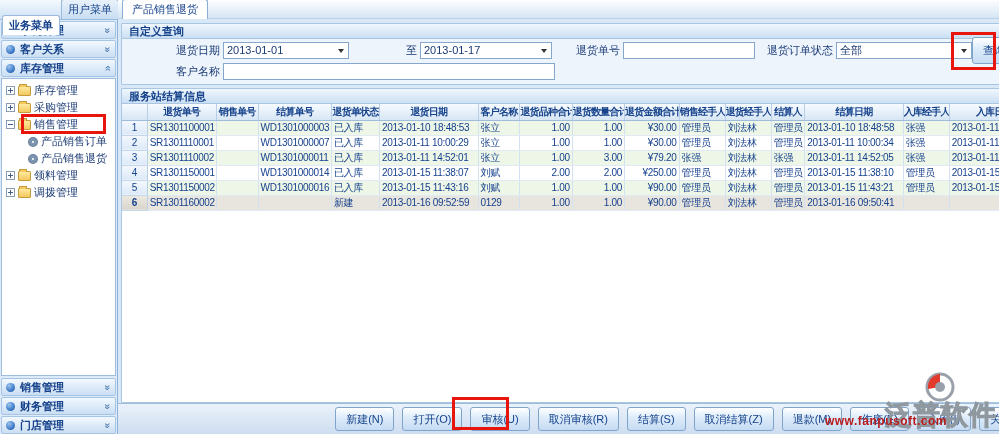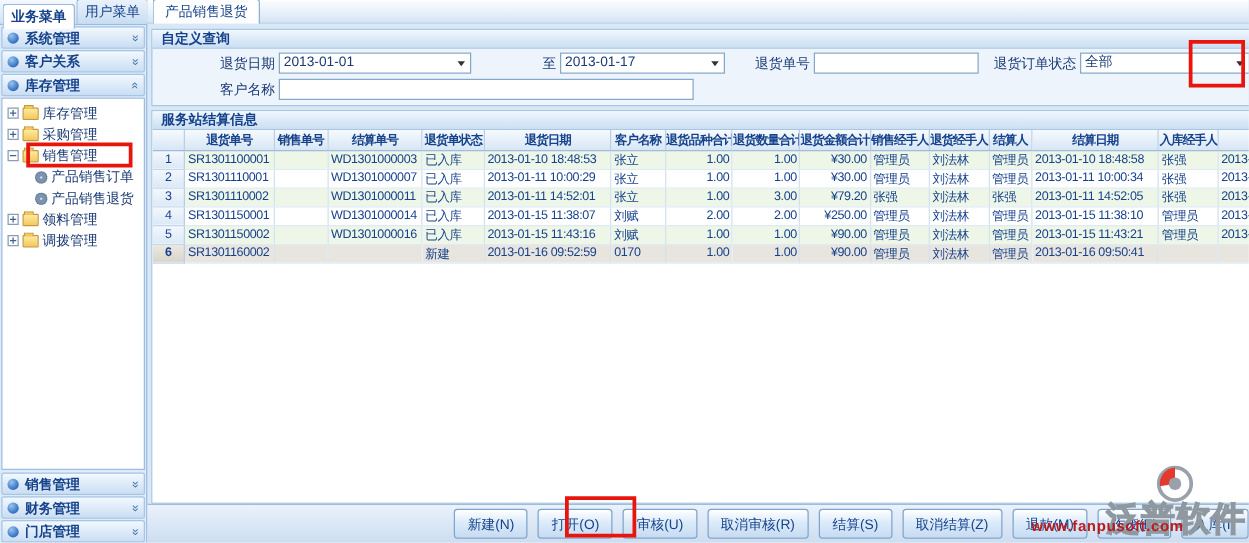--- a/index.html
+++ b/index.html
@@ -9,21 +9,21 @@
   #app { position:relative; width:999px; height:434px; display:flex; }
 
   
   #sidebar { width:118px; height:434px; display:flex; flex-direction:column;
     background:#dceafa; border-right:1px solid #8db2d9; }
   #side-tabs { height:20px; display:flex; align-items:flex-end;
     background:linear-gradient(#f4f9fe,#cfe2f4); border-bottom:1px solid #9ab9dc; padding-left:2px; }
   .side-tab { padding:2px 6px 2px; border:1px solid #9ab9dc; border-bottom:none;
     border-radius:3px 3px 0 0; margin-right:1px; background:linear-gradient(#e9f2fb,#c9ddf1);
     color:#15428b; white-space:nowrap; cursor:default; }
-  .side-tab.active { background:#fff; font-weight:bold; position:relative; top:4px;margin-top:25px; }
+  .side-tab.active { background:#fff; font-weight:bold; position:relative; top:16px;margin-top:25px; }
   #side-close { margin-left:auto; margin-bottom:3px; margin-right:4px; color:#3a6ea5;
     font-weight:bold; font-size:11px; line-height:10px; cursor:pointer; }
 
   .acc { height:18px; margin:1px 1px 0; display:flex; align-items:center;
     border:1px solid #a6c4e4; border-radius:2px;
     background:linear-gradient(#f2f8fe,#cadef3); padding:0 4px; cursor:pointer; }
   .sphere { width:9px; height:9px; border-radius:50%; margin-right:5px;
     background:radial-gradient(circle at 35% 30%, #9cc4ee, #3f7cc9 60%, #1d4f96); }
   .acc-label { flex:1; font-weight:bold; color:#15428b; }
   .chev { color:#3a6ea5; font-size:10px; transform:rotate(90deg); }
@@ -191,21 +191,21 @@
     <div id="main-tabbar">
       <div id="main-tab">产品销售退货</div>
     </div>
 
     <div id="content">
 
       <div class="panel" id="query-panel">
         <div class="panel-title">自定义查询</div>
         <div class="q-row">
           <span class="q-label">退货日期</span>
-          <div class="combo" style="width:154px;">
+          <div class="combo" style="width:126px;">
             <span>2013-01-01</span>
             <i class="arr"></i>
           </div>
           <span class="q-label narrow" style="margin-left:54px;">至</span>
           <div class="combo" style="width:132px;">
             <span>2013-01-17</span>
             <i class="arr"></i>
           </div>
           <span class="q-label" style="width:60px;margin-left:8px;">退货单号</span>
           <input class="ti" style="width: 132px;" value="">
@@ -355,21 +355,21 @@
                   <td class="">管理员</td>
                   <td class="">2013-01-15 11:43:22</td>
                 </tr>
                 <tr class="sel">
                   <td class="rn">6</td>
                   <td class="">SR1301160002</td>
                   <td class=""></td>
                   <td class=""></td>
                   <td class="">新建</td>
                   <td class="">2013-01-16 09:52:59</td>
-                  <td class="">0170</td>
+                  <td class="">0129</td>
                   <td class="r">1.00</td>
                   <td class="r">1.00</td>
                   <td class="r">¥90.00</td>
                   <td class="">管理员</td>
                   <td class="">刘法林</td>
                   <td class="">管理员</td>
                   <td class="">2013-01-16 09:50:41</td>
                   <td class=""></td>
                   <td class=""></td>
                 </tr>

